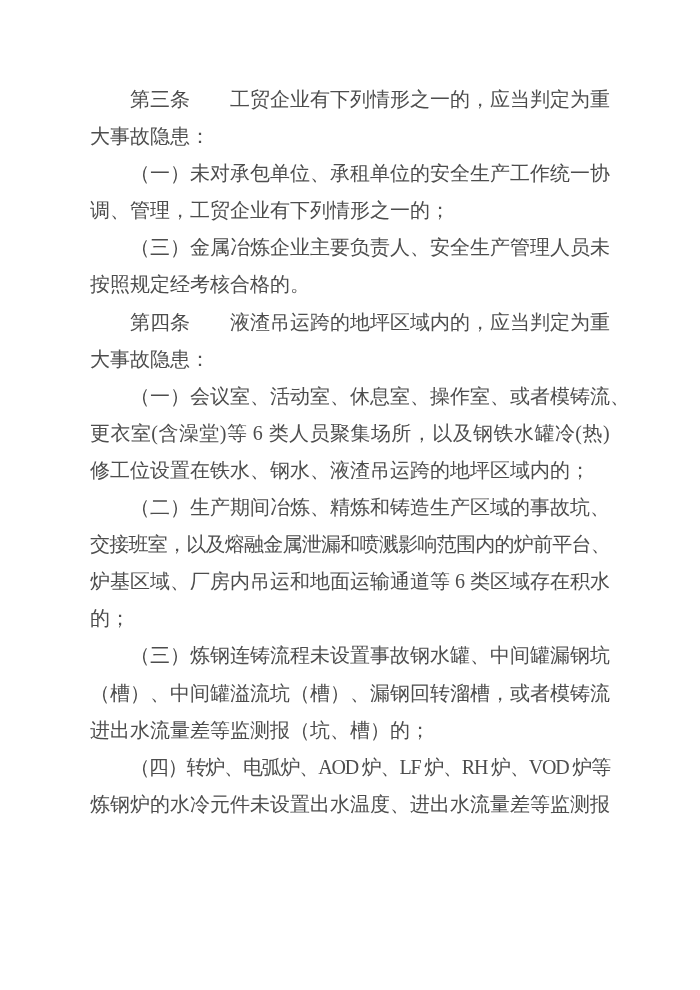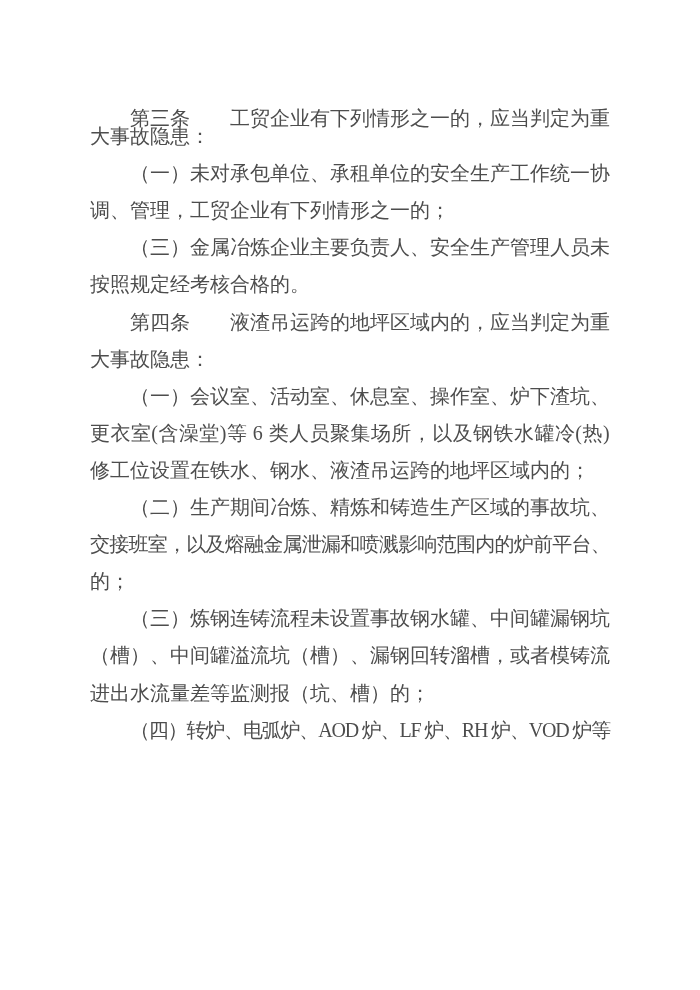--- a/index.html
+++ b/index.html
@@ -28,47 +28,49 @@
   }
   .line.indent { padding-left: 40px; }
   .line-text { display: inline-block; white-space: pre; }
 </style>
 </head>
 <body>
 
 <div class="page">
   <div class="doc-body" id="doc-body" style="color: rgb(77, 77, 77);">
       <div class="paragraph">
-        <div class="line indent"><span class="line-text" style="letter-spacing: 0px; margin-top: 19px;">第三条　　工贸企业有下列情形之一的，应当判定为重</span></div>
+        <div class="line indent"><span class="line-text" style="letter-spacing: 0px;">第三条　　工贸企业有下列情形之一的，应当判定为重</span></div>
         <div class="line"><span class="line-text">大事故隐患：</span></div>
       </div>
       <div class="paragraph">
         <div class="line indent"><span class="line-text" style="letter-spacing: 0px;">（一）未对承包单位、承租单位的安全生产工作统一协</span></div>
         <div class="line"><span class="line-text">调、管理，工贸企业有下列情形之一的；</span></div>
       </div>
       <div class="paragraph">
         <div class="line indent"><span class="line-text" style="letter-spacing: 0px;">（三）金属冶炼企业主要负责人、安全生产管理人员未</span></div>
         <div class="line"><span class="line-text">按照规定经考核合格的。</span></div>
       </div>
       <div class="paragraph">
         <div class="line indent"><span class="line-text" style="letter-spacing: 0px;">第四条　　液渣吊运跨的地坪区域内的，应当判定为重</span></div>
         <div class="line"><span class="line-text">大事故隐患：</span></div>
       </div>
       <div class="paragraph">
-        <div class="line indent"><span class="line-text" style="letter-spacing: 0px;">（一）会议室、活动室、休息室、操作室、炉下渣坑、</span></div>
+        <div class="line indent"><span class="line-text" style="letter-spacing: 0px;">（一）会议室、活动室、休息室、操作室、或者模铸流、</span></div>
         <div class="line"><span class="line-text" style="letter-spacing: 0.445312px;">更衣室(含澡堂)等 6 类人员聚集场所，以及钢铁水罐冷(热)</span></div>
         <div class="line"><span class="line-text">修工位设置在铁水、钢水、液渣吊运跨的地坪区域内的；</span></div>
       </div>
       <div class="paragraph">
         <div class="line indent"><span class="line-text" style="letter-spacing: 0px;">（二）生产期间冶炼、精炼和铸造生产区域的事故坑、</span></div>
         <div class="line"><span class="line-text" style="letter-spacing: -0.740741px;">交接班室，以及熔融金属泄漏和喷溅影响范围内的炉前平台、</span></div>
+        <div class="line"><span class="line-text" style="letter-spacing: 0px;">炉基区域、厂房内吊运和地面运输通道等 6 类区域存在积水</span></div>
         <div class="line"><span class="line-text">的；</span></div>
       </div>
       <div class="paragraph">
         <div class="line indent"><span class="line-text" style="letter-spacing: 0px;">（三）炼钢连铸流程未设置事故钢水罐、中间罐漏钢坑</span></div>
         <div class="line"><span class="line-text" style="letter-spacing: 0px;">（槽）、中间罐溢流坑（槽）、漏钢回转溜槽，或者模铸流</span></div>
         <div class="line"><span class="line-text">进出水流量差等监测报（坑、槽）的；</span></div>
       </div>
       <div class="paragraph">
         <div class="line indent"><span class="line-text" style="letter-spacing: -1.18115px;">（四）转炉、电弧炉、AOD 炉、LF 炉、RH 炉、VOD 炉等</span></div>
+        <div class="line"><span class="line-text" style="letter-spacing: 0px;">炼钢炉的水冷元件未设置出水温度、进出水流量差等监测报</span></div>
       </div>
     </div>
 </div>
 
 </body></html>

